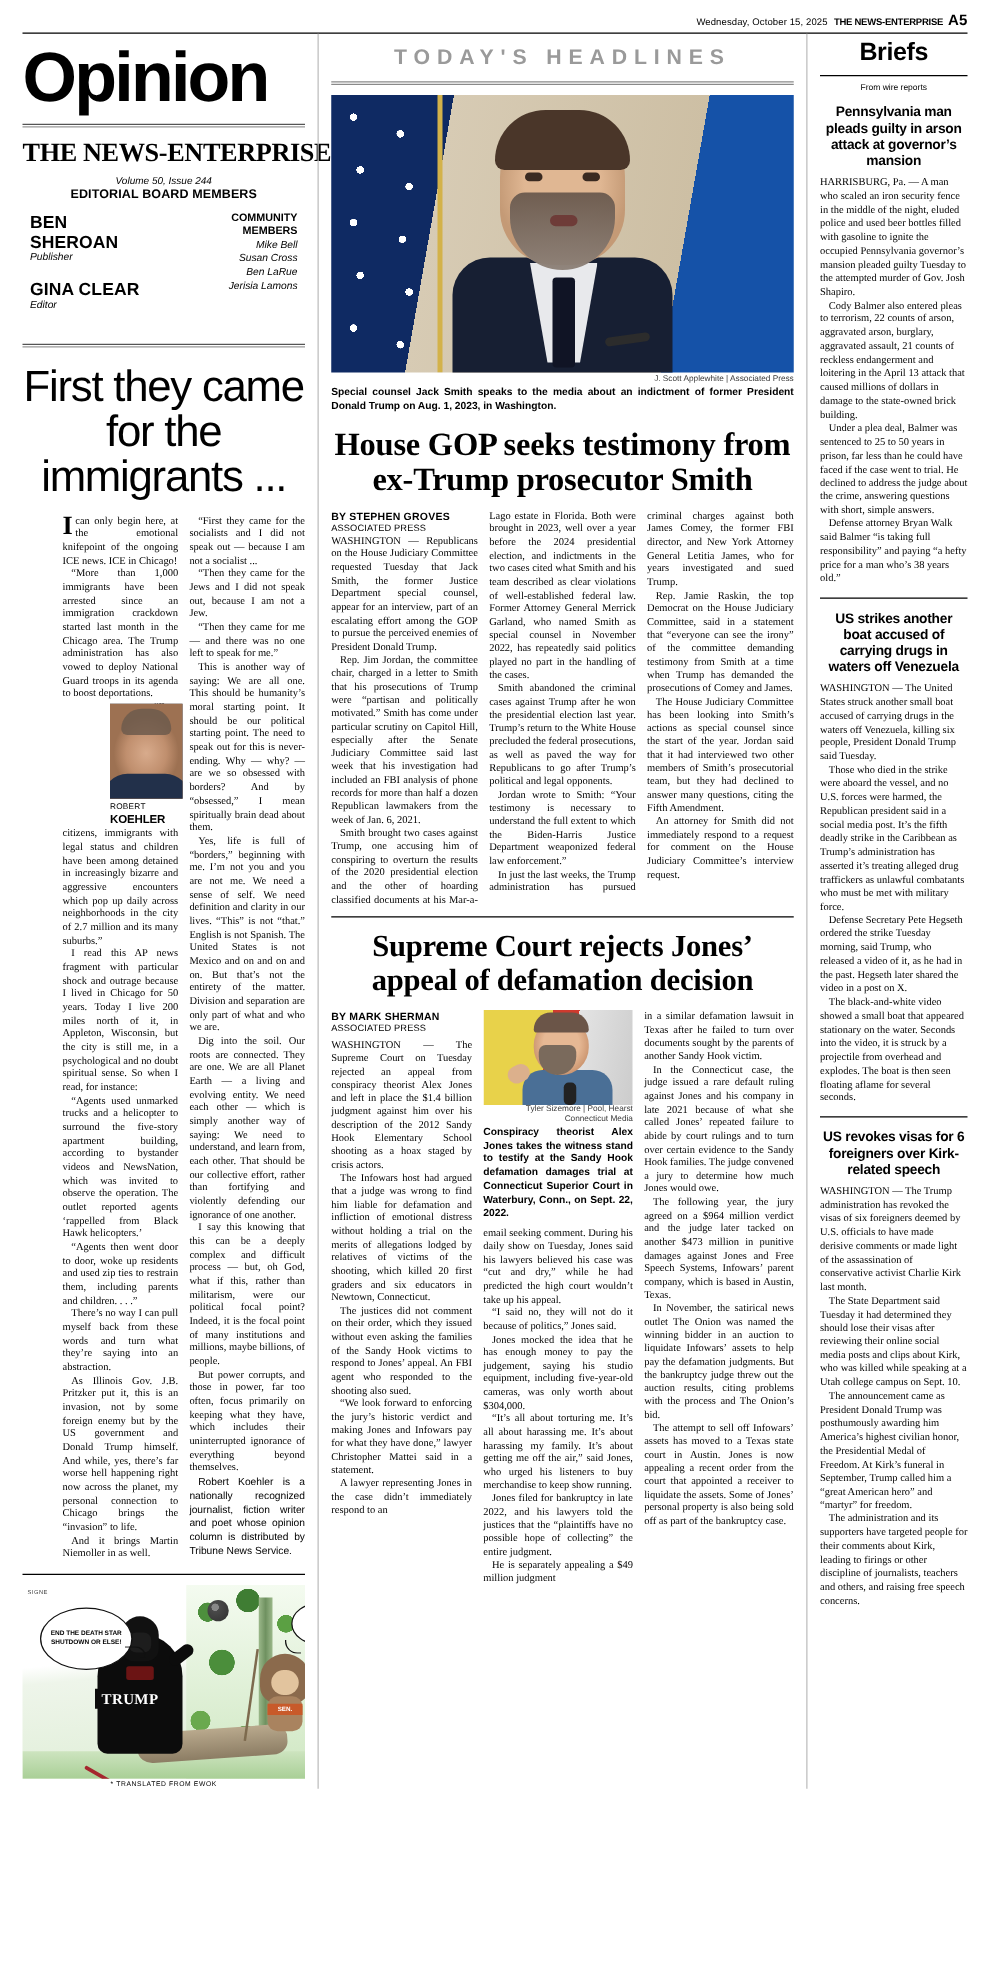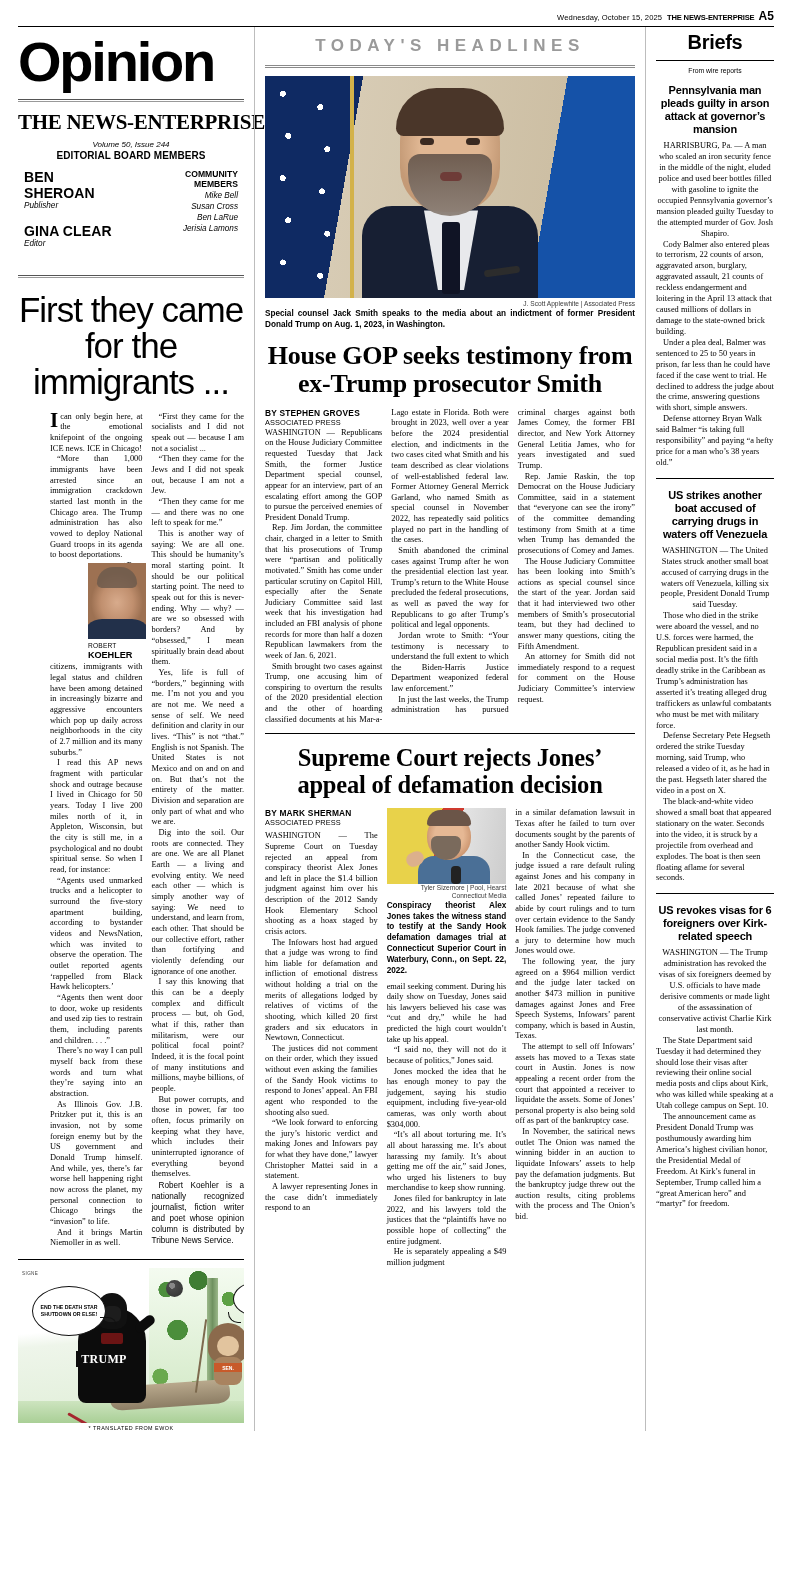--- a/index.html
+++ b/index.html
@@ -236,21 +236,21 @@
   .colbody p { text-indent:7px; margin:0; }
   .colbody p.noind { text-indent:0; }
 
   
   .briefs-title { font-family:"Liberation Sans",sans-serif; font-weight:700; font-size:20px; text-align:center; margin:4px 0 4px 0; letter-spacing:-.3px;}
   .briefs-sub { font-family:"Liberation Sans",sans-serif; font-size:6.8px; text-align:center; margin:3px 0 7px 0; }
   .brief-head { font-family:"Liberation Sans",sans-serif; font-weight:700; font-size:11px;
       line-height:1.18; text-align:center; margin:10px 0 5px 0; letter-spacing:-.2px; }
   .brief-body { font-size:8.4px; line-height:1.3; text-align:left; hyphens:auto; -webkit-hyphens:auto;}
   .brief-body p { text-indent:7px; margin:0; }
-  .brief-body p.noind { text-indent:0;text-align:center; }
+  .brief-body p.noind { text-indent:0; }
   .brief-rule { border-top:1px solid #000; margin:9px 0 0 0; }
 </style>
 </head>
 <body>
 
 <div class="page">
 
   <div class="dateline-row">
     <span class="dateline-date">Wednesday, October 15, 2025</span>
     <span class="dateline-paper">THE NEWS-ENTERPRISE</span>
@@ -427,22 +427,22 @@
             <p>Jones filed for bankruptcy in late 2022, and his lawyers told the justices that the “plaintiffs have no possible hope of collecting” the entire judgment.</p>
             <p>He is separately appealing a $49 million judgment</p>
           </div>
         </div>
 
         <div class="sc-c3">
           <div class="colbody">
             <p class="noind">in a similar defamation lawsuit in Texas after he failed to turn over documents sought by the parents of another Sandy Hook victim.</p>
             <p>In the Connecticut case, the judge issued a rare default ruling against Jones and his company in late 2021 because of what she called Jones’ repeated failure to abide by court rulings and to turn over certain evidence to the Sandy Hook families. The judge convened a jury to determine how much Jones would owe.</p>
             <p>The following year, the jury agreed on a $964 million verdict and the judge later tacked on another $473 million in punitive damages against Jones and Free Speech Systems, Infowars’ parent company, which is based in Austin, Texas.</p>
+            <p>In November, the satirical news outlet The Onion was named the winning bidder in an auction to liquidate Infowars’ assets to help pay the defamation judgments. But the bankruptcy judge threw out the auction results, citing problems with the process and The Onion’s bid.</p>
             <p>The attempt to sell off Infowars’ assets has moved to a Texas state court in Austin. Jones is now appealing a recent order from the court that appointed a receiver to liquidate the assets. Some of Jones’ personal property is also being sold off as part of the bankruptcy case.</p>
-            <p>In November, the satirical news outlet The Onion was named the winning bidder in an auction to liquidate Infowars’ assets to help pay the defamation judgments. But the bankruptcy judge threw out the auction results, citing problems with the process and The Onion’s bid.</p>
           </div>
         </div>
       </div>
     </div>
 
     <div class="col-right">
       <div class="briefs-title">Briefs</div>
       <div class="rule-s"></div>
       <div class="briefs-sub">From wire reports</div>
 
@@ -469,18 +469,19 @@
       </div>
 
       <div class="brief-rule"></div>
 
       <div>
         <div class="brief-head">US revokes visas for 6 foreigners over Kirk-related speech</div>
         <div class="brief-body">
           <p class="noind">WASHINGTON — The Trump administration has revoked the visas of six foreigners deemed by U.S. officials to have made derisive comments or made light of the assassination of conservative activist Charlie Kirk last month.</p>
           <p>The State Department said Tuesday it had determined they should lose their visas after reviewing their online social media posts and clips about Kirk, who was killed while speaking at a Utah college campus on Sept. 10.</p>
           <p>The announcement came as President Donald Trump was posthumously awarding him America’s highest civilian honor, the Presidential Medal of Freedom. At Kirk’s funeral in September, Trump called him a “great American hero” and “martyr” for freedom.</p>
+          <p>The administration and its supporters have targeted people for their comments about Kirk, leading to firings or other discipline of journalists, teachers and others, and raising free speech concerns.</p>
         </div>
       </div>
     </div>
 
   </div>
 </div>
 
 </body></html>

